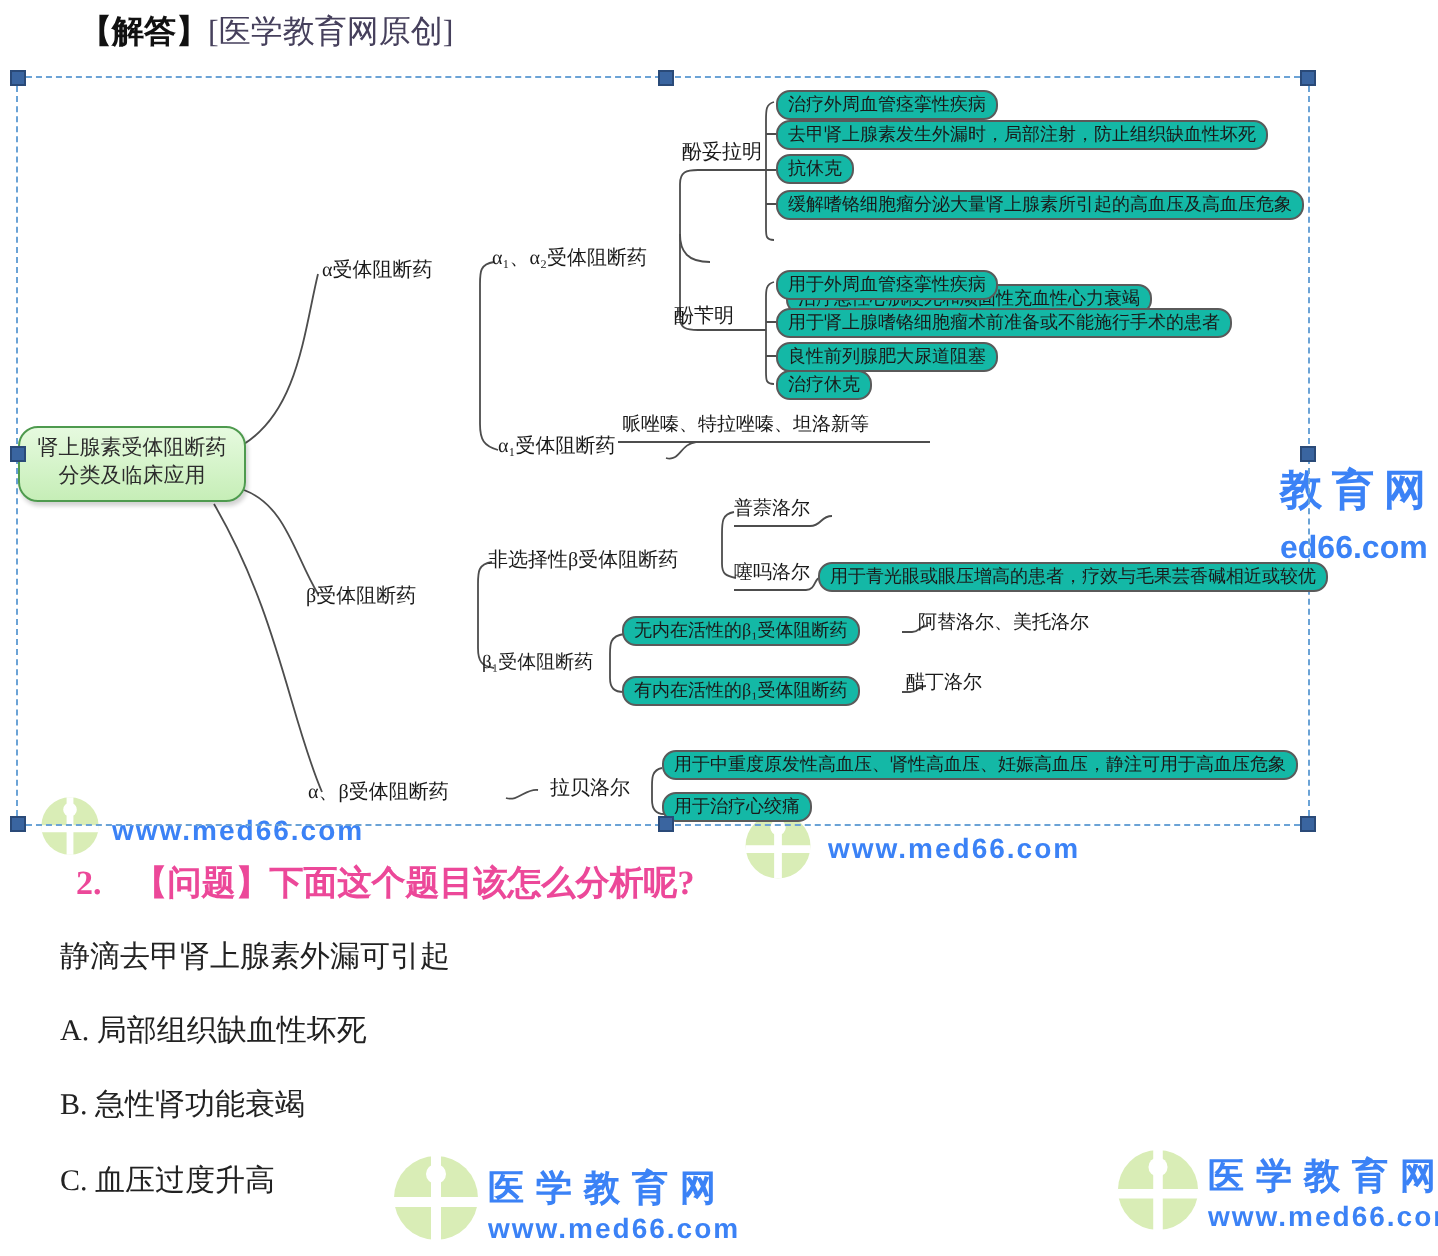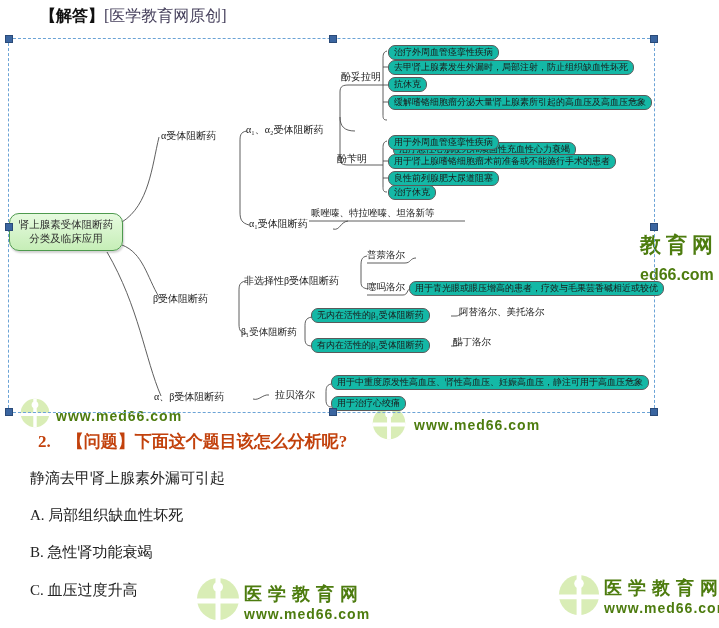--- a/index.html
+++ b/index.html
@@ -34,25 +34,25 @@
     background:linear-gradient(#e6fadf,#c6eeb7);
     box-shadow:1px 2px 2px rgba(0,0,0,0.18);
     text-align:center;font-size:10.5px;line-height:14px;color:#2c2c2c;
     padding:4px 1px;
   }
   .lb{
     position:absolute;border:1px solid #5a5a5a;border-radius:7px;background:#14b8a6;
     font-size:9px;line-height:11px;padding:1px 5px;white-space:nowrap;color:#1a1a1a;z-index:2;
   }
   
-  .q-line{position:absolute;left:38px;top:430px;font-size:17px;font-weight:bold;color:#c2410c;white-space:nowrap;}
+  .q-line{position:absolute;left:38px;top:430px;font-size:17px;font-weight:bold;color:#ec4899;white-space:nowrap;}
   .q-line .num{margin-right:16px;}
   .txt{position:absolute;left:30px;font-size:15px;color:#222;white-space:nowrap;}
   
-  .wm{position:absolute;z-index:0;color:#4d7c0f;white-space:nowrap;
+  .wm{position:absolute;z-index:0;color:#3b82f6;white-space:nowrap;
       font-family:"Liberation Sans","DejaVu Sans",sans-serif;font-weight:bold;}
   .wm .brand{font-size:18px;letter-spacing:6px;}
   .wm .site{font-size:14px;letter-spacing:1px;}
   .wm-logo{position:absolute;z-index:0;}
 </style>
 </head>
 <body>
 
 <div class="page">
 

